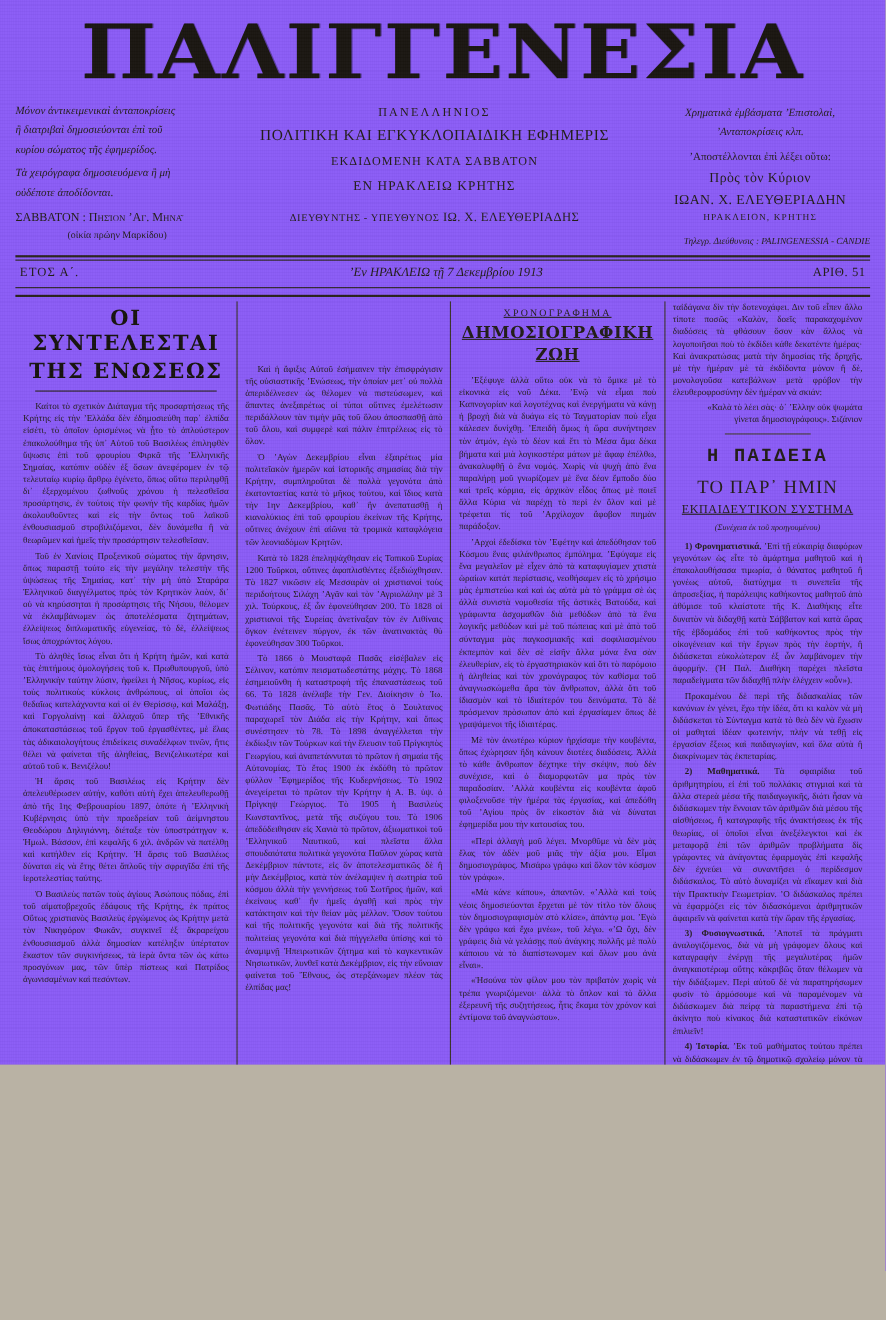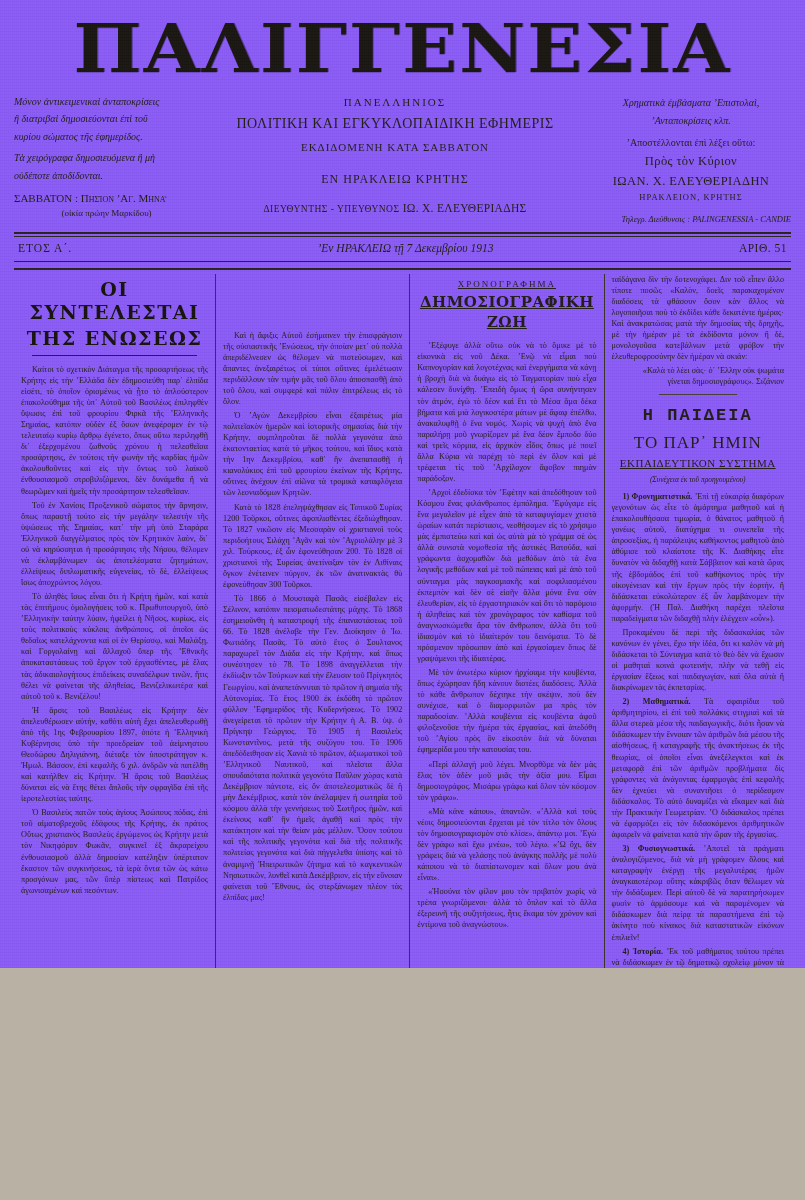--- a/index.html
+++ b/index.html
@@ -80,21 +80,21 @@
     font-variant: normal;
   }
   .headinfo .col-center {
     flex: 1;
     text-align: center;
     padding: 0 6px;
   }
   .hc-1 { font-size: 11px; letter-spacing: 2px; }
   .hc-2 { font-size: 14px; letter-spacing: 0.5px; margin-top: 3px; }
   .hc-3 { font-size: 11px; letter-spacing: 1px; margin-top: 6px; }
-  .hc-4 { font-size: 12px; letter-spacing: 1px; margin-top: 15px; }
+  .hc-4 { font-size: 12px; letter-spacing: 1px; margin-top: 5px; }
   .hc-5 { font-size: 11.5px; margin-top: 12px; letter-spacing: 0.3px; }
   .hc-5 .lbl { font-size: 9.5px; letter-spacing: 0.5px; }
   .headinfo .col-right {
     width: 200px;
     text-align: center;
     font-size: 10px;
     line-height: 1.5;
   }
   .headinfo .col-right .r1 { font-style: italic; }
   .headinfo .col-right .r2 { font-style: italic; margin-top: 3px;}
@@ -324,21 +324,21 @@
         <div class="sec-title">Η ΠΑΙΔΕΙΑ</div>
         <div class="sec-sub">ΤΟ ΠΑΡ᾿ ΗΜΙΝ</div>
         <div class="sec-sub2">ΕΚΠΑΙΔΕΥΤΙΚΟΝ ΣΥΣΤΗΜΑ</div>
         <div class="sec-note">(Συνέχεια ἐκ τοῦ προηγουμένου)</div>
 
         <p class="para">
           <span class="numhead">1) Φρονηματιστικά.</span>
           <span>ʼΕπὶ τῇ εὐκαιρίᾳ διαφόρων γεγονότων ὡς εἶτε τὸ ἁμάρτημα μαθητοῦ καὶ ἡ ἐπακολουθήσασα τιμωρία, ὁ θάνατος μαθητοῦ ἢ γονέως αὐτοῦ, διατύχημα τι συνεπεῖα τῆς ἀπροσεξίας, ἡ παράλειψις καθήκοντος μαθητοῦ ἀπὸ ἁθύμισε τοῦ κλαίστοτε τῆς Κ. Διαθήκης εἶτε δυνατὸν νὰ διδαχθῇ κατὰ Σάββατον καὶ κατὰ ὥρας τῆς ἑβδομάδος ἐπὶ τοῦ καθήκοντος πρὸς τὴν οἰκογένειαν καὶ τὴν ἔργων πρὸς τὴν ἑορτήν, ἢ διδάσκεται εὐκολώτερον ἐξ ὧν λαμβάνομεν τὴν ἀφορμήν. (Ἡ Παλ. Διαθήκη παρέχει πλεῖστα παραδείγματα τῶν διδαχθῇ πλὴν ἐλέγχειν «οὖν»).</span>
         </p>
         <p class="para">
-          <span>Προκαμένου δὲ περὶ τῆς διδασκαλίας τῶν κανόνων ἐν γένει, ἔχω τὴν ἰδέα, ὅτι κι καλὸν νὰ μὴ διδάσκεται τὸ Σύνταγμα κατὰ τὸ θεὸ δὲν νὰ ἔχωσιν οἱ μαθηταὶ κοινά φωτεινήν, πλὴν νὰ τεθῇ εἰς ἐργασίαν ἕξεως καὶ παιδαγωγίαν, καὶ ὅλα αὐτὰ ἢ διακρίνωμεν τὰς ἐκπεταρίας.</span>
+          <span>Προκαμένου δὲ περὶ τῆς διδασκαλίας τῶν κανόνων ἐν γένει, ἔχω τὴν ἰδέα, ὅτι κι καλὸν νὰ μὴ διδάσκεται τὸ Σύνταγμα κατὰ τὸ θεὸ δὲν νὰ ἔχωσιν οἱ μαθηταὶ ἰδέαν φωτεινήν, πλὴν νὰ τεθῇ εἰς ἐργασίαν ἕξεως καὶ παιδαγωγίαν, καὶ ὅλα αὐτὰ ἢ διακρίνωμεν τὰς ἐκπεταρίας.</span>
         </p>
         <p class="para">
           <span class="numhead">2) Μαθηματικά.</span>
           <span>Τὰ σφαιρίδια τοῦ ἀριθμητηρίου, εἰ ἐπὶ τοῦ πολλάκις στιγμιαὶ καὶ τὰ ἄλλα στερεὰ μέσα τῆς παιδαγωγικῆς, διότι ἦσαν νὰ διδάσκωμεν τὴν ἔννοιαν τῶν ἀριθμῶν διὰ μέσου τῆς αἰσθήσεως, ἢ καταγραφῆς τῆς ἀνακτήσεως ἐκ τῆς θεωρίας, οἱ ὁποῖοι εἶναι ἀνεξέλεγκτοι καὶ ἐκ μεταφορᾷ ἐπὶ τῶν ἀριθμῶν προβλήματα δὶς γράφοντες νὰ ἀνάγοντας ἐφαρμογὰς ἐπὶ κεφαλῆς δὲν ἐχνεύει νὰ συναντῆσει ὁ περίδεσμον διδάσκαλος. Τὸ αὐτὸ δυναμίζει νὰ εἴκαμεν καὶ διὰ τὴν Πρακτικὴν Γεωμετρίαν. ʼΟ διδάσκαλος πρέπει νὰ ἐφαρμόζει εἰς τὸν διδασκόμενοι ἀριθμητικῶν ἀφαιρεῖν νὰ φαίνεται κατὰ τὴν ὥραν τῆς ἐργασίας.</span>
         </p>
         <p class="para">
           <span class="numhead">3) Φυσιογνωστικά.</span>
           <span>ʼΑποτεῖ τὰ πράγματι ἀναλογιζόμενος, διὰ νὰ μὴ γράφομεν ὅλους καὶ καταγραφὴν ἐνέργῃ τῆς μεγαλυτέρας ἡμῶν ἀναγκαιοτέρωμ οὕτης κἀκριβῶς ὅταν θέλωμεν νὰ τὴν διδάξωμεν. Περὶ αὐτοῦ δὲ νὰ παρατηρήσωμεν φυσὶν τὸ ἀρμόσουμε καὶ νὰ παραμένομεν νὰ διδάσκωμεν διὰ πείρᾳ τὰ παραστήμενα ἐπὶ τῷ ἀκίνητο ποὺ κίνακος διὰ καταστατικῶν εἰκόνων ἐπιλιεῖν!</span>
         </p>
         <p class="para">

